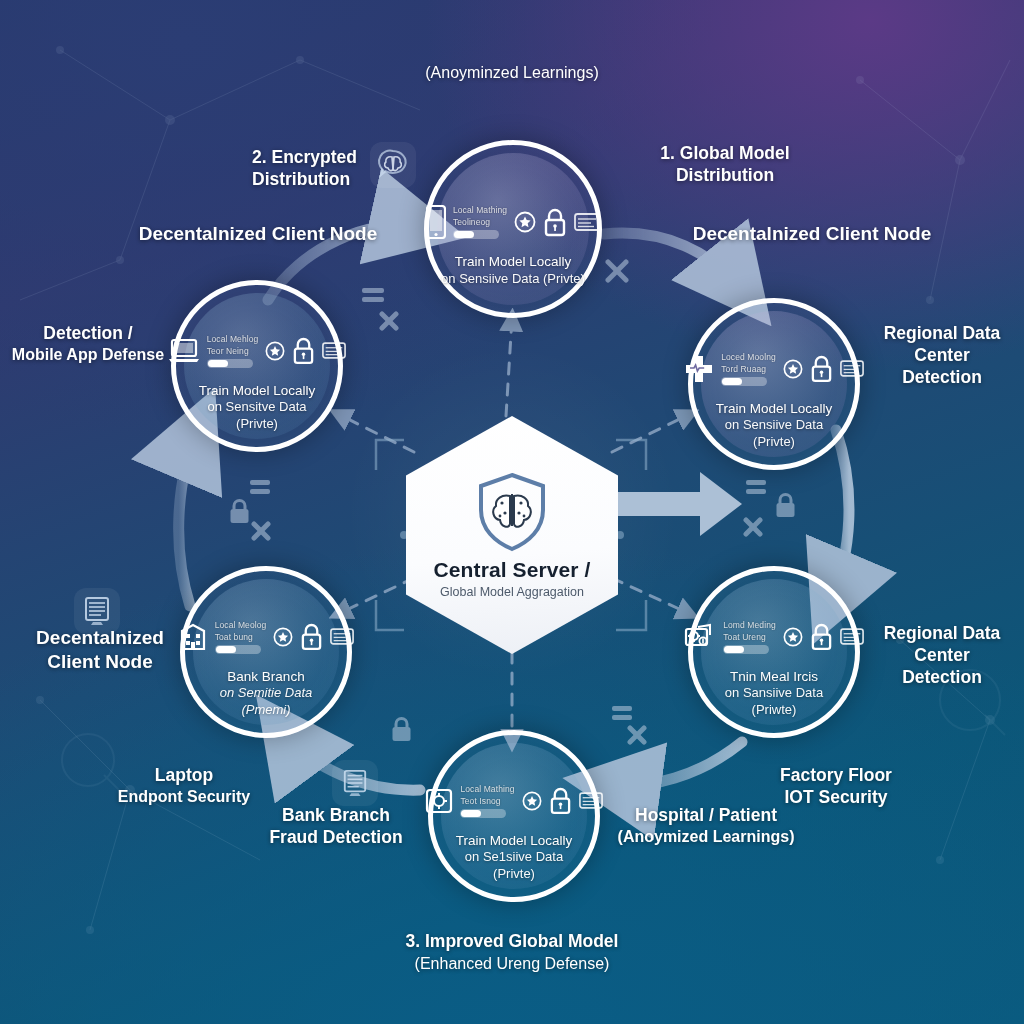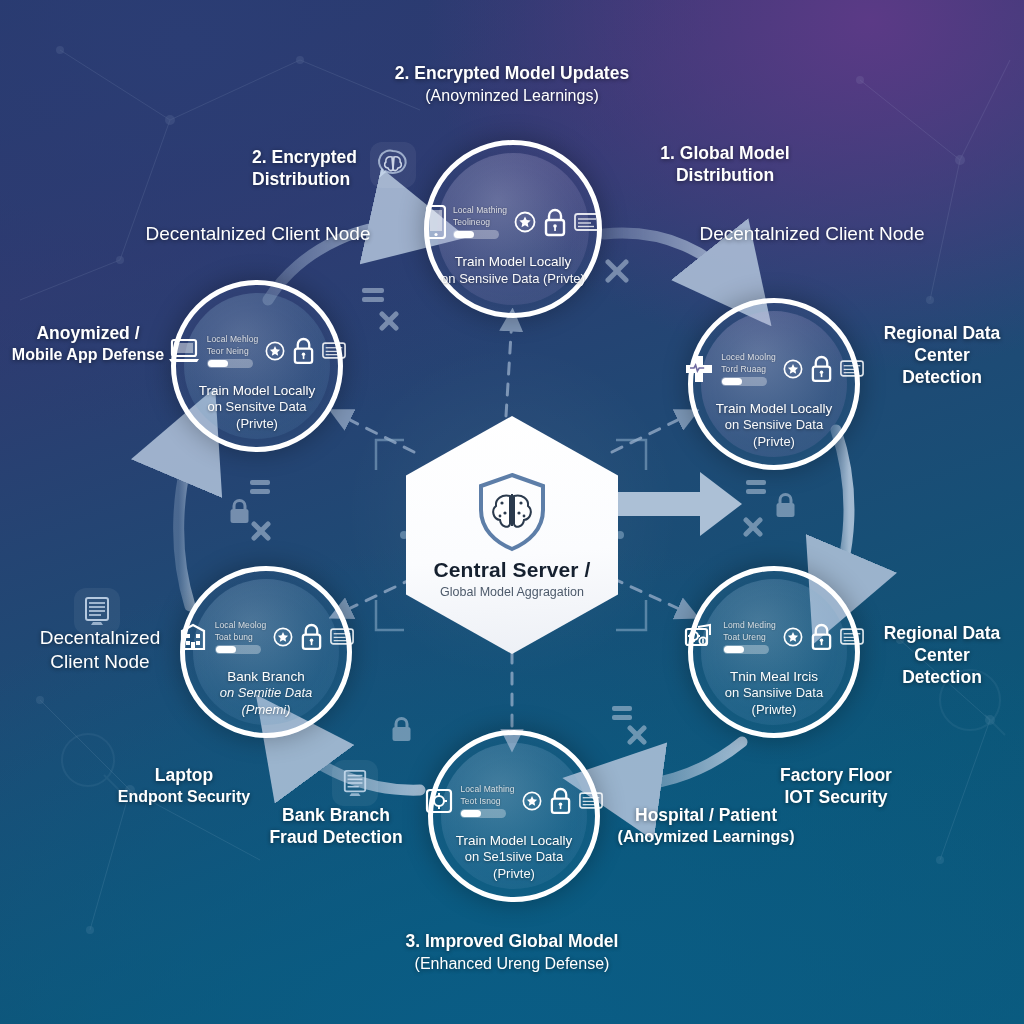--- a/index.html
+++ b/index.html
@@ -76,21 +76,21 @@
     display:flex;flex-direction:column;align-items:center;justify-content:center;
     filter:drop-shadow(0 6px 22px rgba(0,0,0,.40));
   }
   #hex .hex-t1{
     font-size:21px;font-weight:bold;color:#15202f;letter-spacing:.1px;margin-top:6px;
   }
   #hex .hex-t2{font-size:12.5px;color:#4d5a6b;margin-top:3px;}
 
   
   .lbl{position:absolute;color:#ffffff;text-align:center;text-shadow:0 1px 4px rgba(0,0,0,.48);}
-  .lbl .big{font-size:19px;font-weight:normal;line-height:24px;display:block;}
+  .lbl .big{font-size:19px;font-weight:bold;line-height:24px;display:block;}
   .lbl .med{font-size:17.5px;font-weight:bold;line-height:22px;display:block;}
   .lbl .sub{font-size:16px;line-height:21px;display:block;font-weight:bold;}
   .lbl .step{font-size:17.5px;font-weight:bold;line-height:23px;display:block;}
   .lbl .stepsub{font-size:16px;line-height:21px;display:block;}
 
   
   .glyphs{position:absolute;opacity:.55;}
   .glyphs svg{display:block;}
 
   
@@ -440,21 +440,20 @@
           </g>
       </svg>
     </div>
     <div class="node-cap">
       <span>Train Model Locally</span><br>
       <span class="l2">on Se1siive Data (Privte)</span>
     </div>
   </div>
 
   <div class="lbl" style="left:312px;top:62px;width:400px;">
-    <span class="step">2. Encrypted Model Updates</span>
     <span class="stepsub">(Anoyminzed Learnings)</span>
   </div>
 
   <div class="lbl" style="left:252px;top:146px;width:190px;text-align:left;">
     <span class="med">2. Encrypted</span>
     <span class="med">Distribution</span>
   </div>
   <div class="badge-ico" style="left:370px;top:142px;">
     <svg width="34" height="34" viewBox="0 0 34 34">
       <path d="M17 3 a13 11 0 1 1 -7.5 20.2 L5 27 l1.6-5.3 A11 11 0 0 1 17 3 z" fill="none" stroke="#cfe0f2" stroke-width="2" opacity=".8"></path>
@@ -494,21 +493,21 @@
       </g>
       <path d="M10 26 h8 l2 3 H8 z" fill="#cfe0f2" opacity=".8"></path>
     </svg>
   </div>
   <div class="lbl" style="left:0px;top:626px;width:200px;">
     <span class="big">Decentalnized</span>
     <span class="big">Client Node</span>
   </div>
 
   <div class="lbl" style="left:0px;top:322px;width:176px;">
-    <span class="med">Anoymized /</span>
+    <span class="med">Detection /</span>
     <span class="sub" style="font-weight:bold">Mobile App Defense</span>
   </div>
 
   <div class="lbl" style="left:860px;top:322px;width:164px;">
     <span class="med">Regional Data</span>
     <span class="med">Center</span>
     <span class="med">Detection</span>
   </div>
 
   <div class="lbl" style="left:860px;top:622px;width:164px;">

